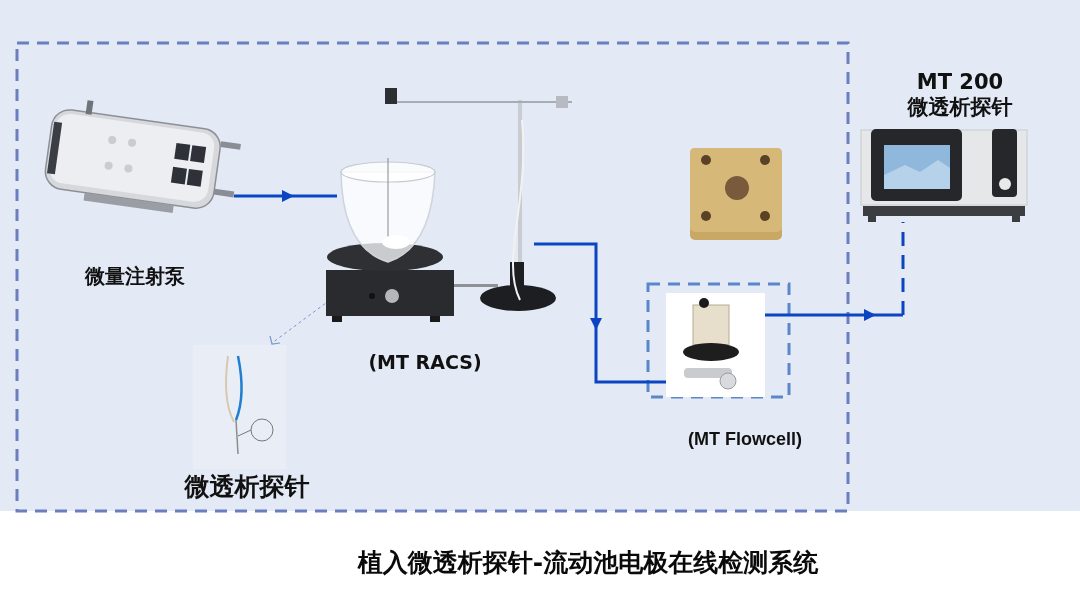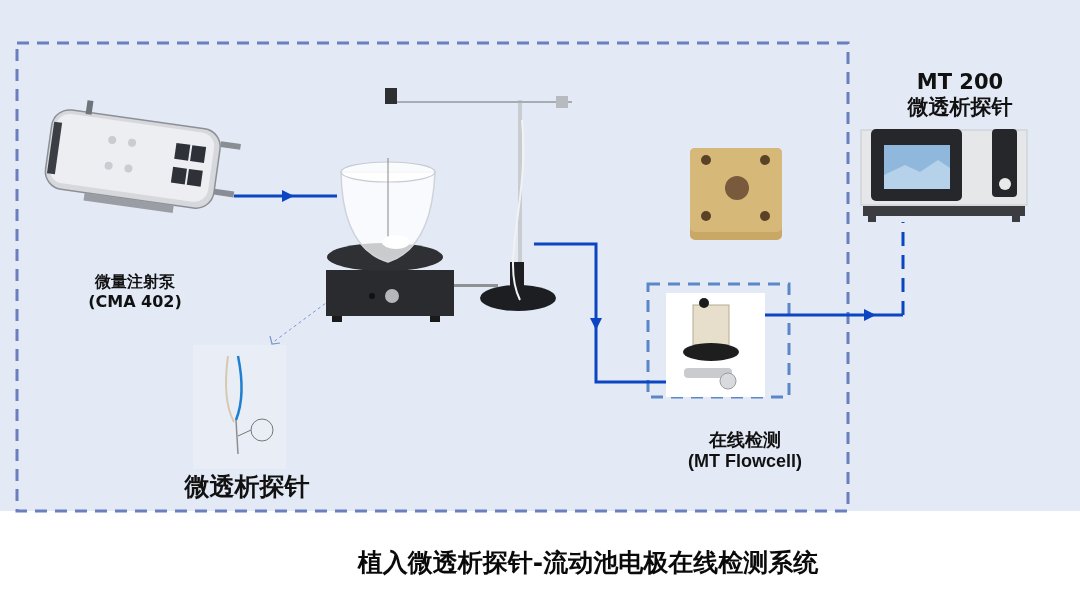--- a/index.html
+++ b/index.html
@@ -111,34 +111,33 @@
     <rect x="884" y="145" width="66" height="44" fill="#8fb8dc"></rect>
     <path d="M884 175 L905 165 L920 172 L938 160 L950 168 L950 189 L884 189 Z" fill="#b6d2ea"></path>
     <rect x="992" y="129" width="25" height="68" rx="4" fill="#25272a"></rect>
     <circle cx="1005" cy="184" r="6" fill="#e9e9e9"></circle>
     <rect x="863" y="206" width="162" height="10" fill="#3b3d41"></rect>
     <rect x="868" y="216" width="8" height="6" fill="#3b3d41"></rect>
     <rect x="1012" y="216" width="8" height="6" fill="#3b3d41"></rect>
   </g>
 </svg>
 
-<div class="label" style="left:60px;top:272px;width:150px;font-size:16px;">
+<div class="label" style="left:60px;top:264px;width:150px;font-size:20px;">
   <div>微量注射泵</div>
-  <div>(CMA 402)</div>
 </div>
 
 <div class="label" style="left:345px;top:351px;width:160px;font-size:19px;">
+  <div>(MT RACS)</div>
 </div>
 
 <div class="label" style="left:182px;top:471px;width:130px;font-size:25px;">
   <div>微透析探针</div>
 </div>
 
 <div class="label" style="left:655px;top:429px;width:180px;font-size:18px;line-height:1.22;">
-  <div>在线检测</div>
   <div class="serif" style="font-size:18px;">(MT Flowcell)</div>
 </div>
 
 <div class="label" style="left:880px;top:70px;width:160px;font-size:21px;line-height:1.2;">
   <div>MT 200</div>
   <div>微透析探针</div>
 </div>
 
 <div class="caption">植入微透析探针-流动池电极在线检测系统</div>
 

